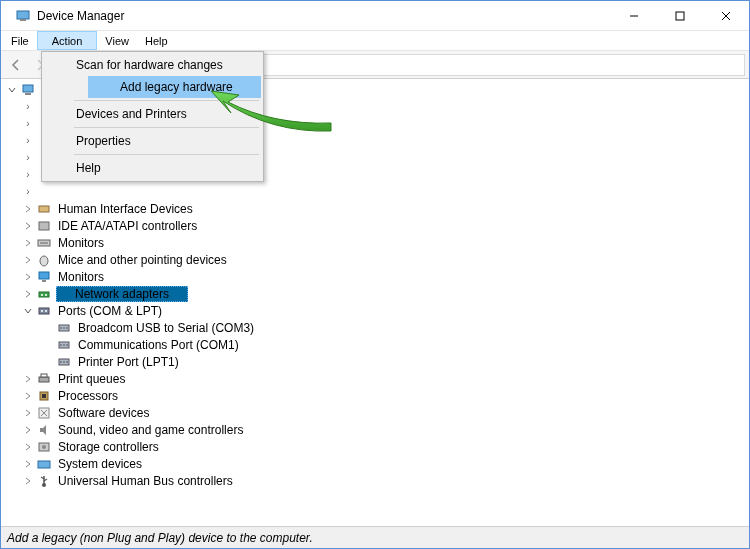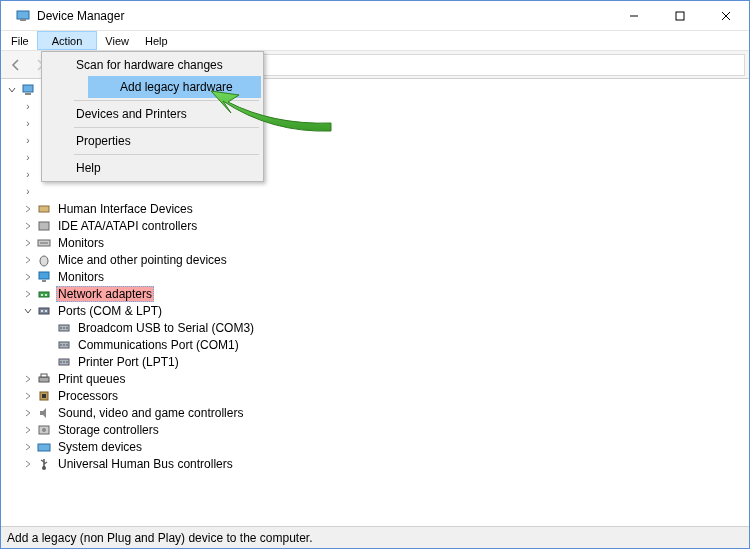--- a/index.html
+++ b/index.html
@@ -118,33 +118,34 @@
     display:flex; align-items:center; justify-content:center;
     color:#666;
     font-size:10px;
     margin-right:1px;
   }
   .dev-icon {
     width:16px; height:16px; margin-right:4px;
     display:flex; align-items:center; justify-content:center;
   }
   .node .lbl { padding:0 2px; }
-  .node.sel .lbl { background:#fca5a5; border:1px dotted #66afe9; padding:0 1px;}
+  .node.sel .lbl { background:#0369a1; border:1px dotted #66afe9; padding:0 18px;}
   .indent0 { padding-left: 2px; }
   .indent1 { padding-left: 18px; }
   .indent2 { padding-left: 38px; }
   
   .statusbar {
     position:absolute; left:0; right:0; bottom:0;
     height:22px;
     background:#f0f0f0;
     border-top:1px solid #d0d0d0;
     display:flex; align-items:center;
     padding:0 6px;
     font-size:12px;
+    font-style:italic;
   }
   
   .arrow-annot {
     position:absolute;
     left:200px; top:82px;
     width:140px; height:60px;
     pointer-events:none;
     z-index:200;
   }
 </style>
@@ -443,20 +444,34 @@
         <span class="lbl">Processors</span>
       </div>
       <div class="node indent1">
         <span class="exp">
           <svg width="10" height="10">
             <path d="M3 2 L7 5 L3 8" fill="none" stroke="#888"></path>
           </svg>
         </span>
         <span class="dev-icon">
           <svg width="14" height="14" viewBox="0 0 14 14">
+            <rect x="2" y="2" width="10" height="10" fill="#eee" stroke="#888"></rect>
+            <path d="M4 4 L10 10 M10 4 L4 10" stroke="#888"></path>
+          </svg>
+        </span>
+        <span class="lbl">Software devices</span>
+      </div>
+      <div class="node indent1">
+        <span class="exp">
+          <svg width="10" height="10">
+            <path d="M3 2 L7 5 L3 8" fill="none" stroke="#888"></path>
+          </svg>
+        </span>
+        <span class="dev-icon">
+          <svg width="14" height="14" viewBox="0 0 14 14">
             <path d="M3 5 L6 5 L9 2 L9 12 L6 9 L3 9 Z" fill="#888"></path>
           </svg>
         </span>
         <span class="lbl">Sound, video and game controllers</span>
       </div>
       <div class="node indent1">
         <span class="exp">
           <svg width="10" height="10">
             <path d="M3 2 L7 5 L3 8" fill="none" stroke="#888"></path>
           </svg>

